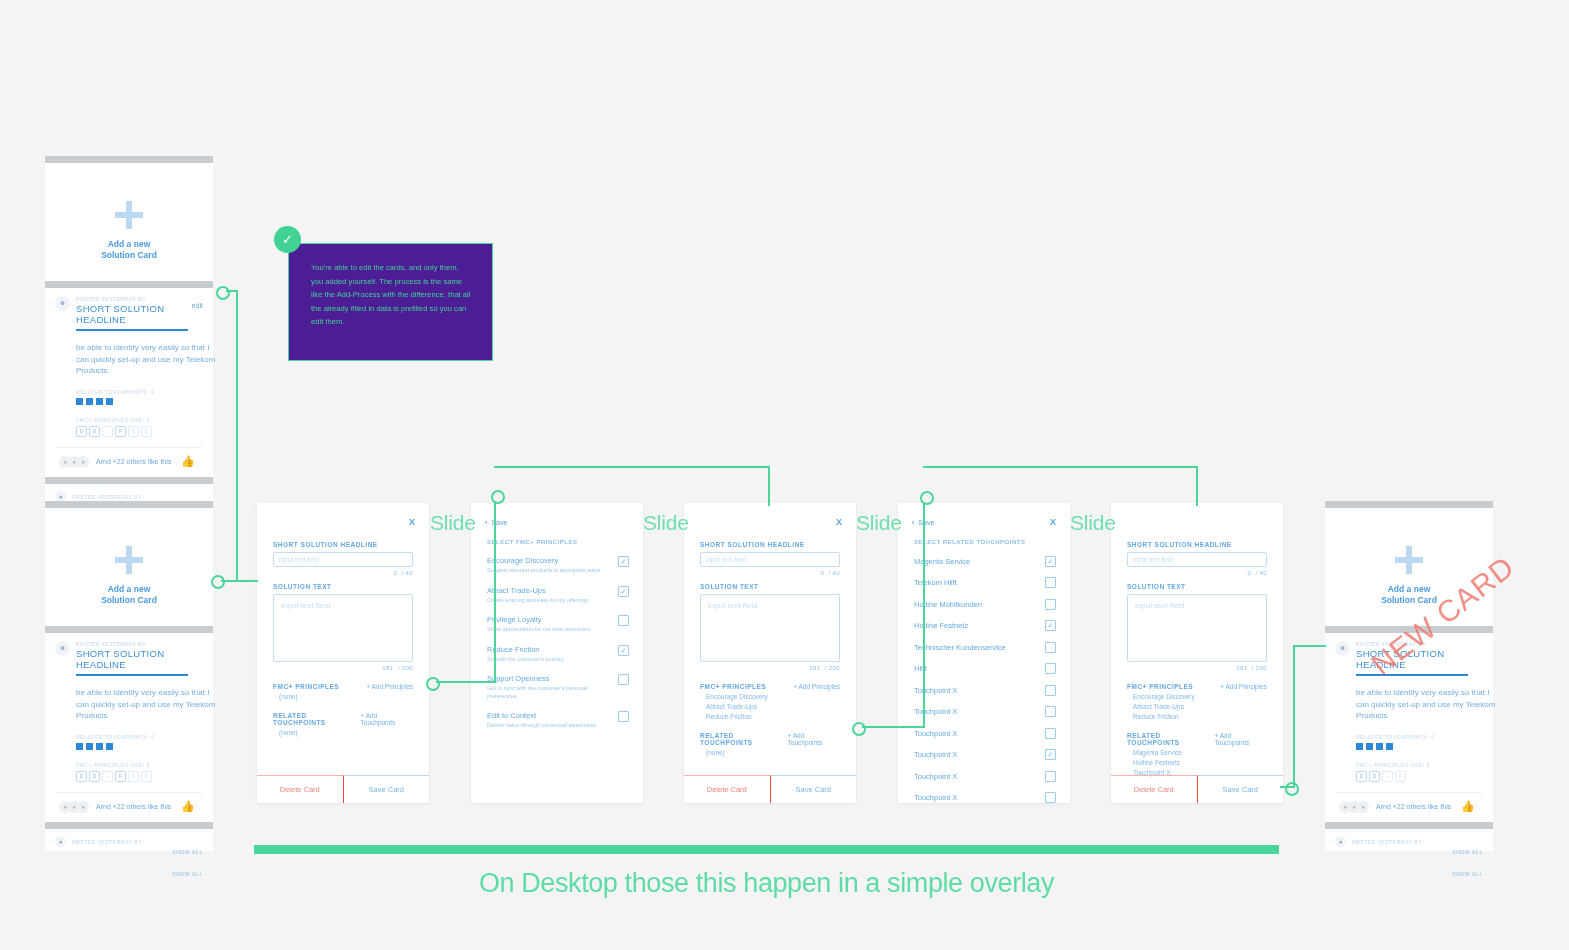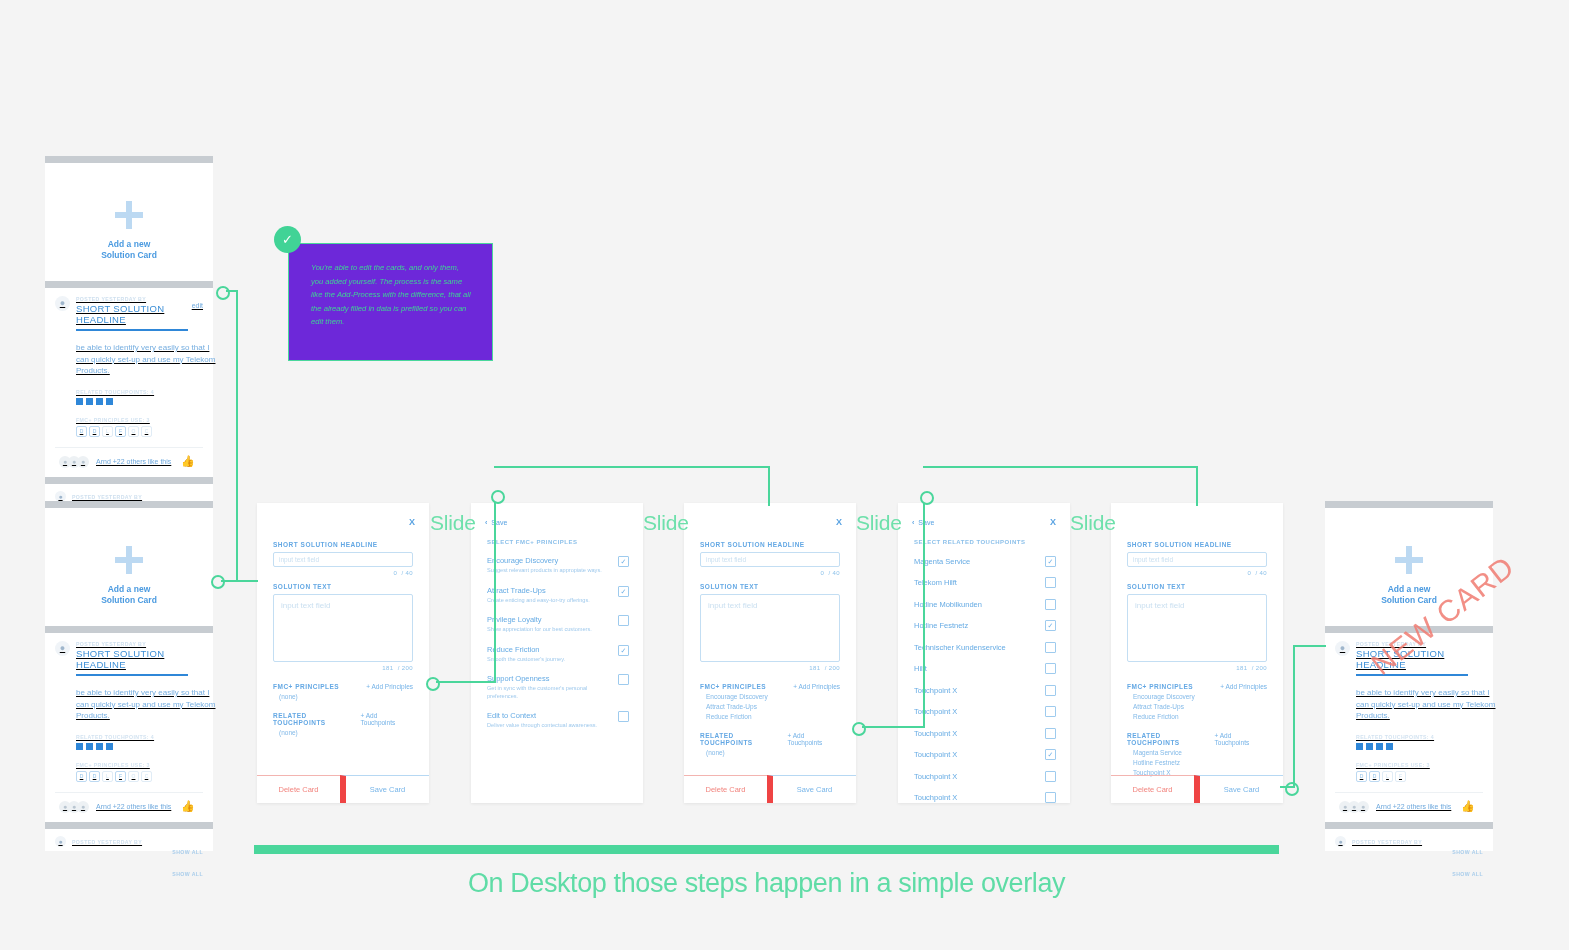--- a/index.html
+++ b/index.html
@@ -12,21 +12,21 @@
     -webkit-font-smoothing:antialiased;
   }
   .abs{position:absolute;}
 
   
   #title-block{left:45px;top:42px;width:600px;}
   #title-line1{font-size:30px;font-weight:bold;color:#4a4a4a;line-height:36px;letter-spacing:-0.3px;}
   #title-line2{font-size:28px;font-weight:normal;color:#8a8a8a;line-height:36px;letter-spacing:-0.2px;}
 
   
-  .col{position:absolute;text-decoration:underline;}
+  .col{position:absolute;}
   .stack-gap{background:#c7ccd1;height:7px;width:100%;}
 
   
   .addcard{background:#ffffff;height:118px;position:relative;}
   .plus{
     position:absolute;left:50%;top:38px;transform:translateX(-50%);
     width:28px;height:28px;
   }
   .plus:before,.plus:after{content:"";position:absolute;background:#bcd9f2;}
   .plus:before{left:0;top:11px;width:28px;height:6px;}
@@ -60,21 +60,21 @@
   .likes-row{display:flex;align-items:center;padding:8px 0 9px 4px;position:relative;}
   .mini-av{width:12px;height:12px;border-radius:50%;background:#edf1f4;margin-right:-3px;
     display:flex;align-items:center;justify-content:center;color:#b9c6d1;font-size:7px;}
   .likes-text{font-size:7px;color:#6fa9dd;margin-left:10px;}
   .thumb{position:absolute;right:8px;color:#78b4e6;font-size:11px;}
   .cut-card{background:#fff;height:18px;display:flex;align-items:center;padding:4px 10px 0 10px;}
 
   
   #callout{
     left:288px;top:243px;width:203px;height:116px;
-    background:#6d28d9;border:1px solid #49d79c;font-style:italic;
+    background:#4c1d95;border:1px solid #49d79c;
   }
   #callout-text{
     font-size:7.6px;color:#3fd394;line-height:13.5px;padding:17px 20px 0 22px;
   }
   #callout-badge{
     position:absolute;left:274px;top:226px;width:27px;height:27px;border-radius:50%;
     background:#41d396;display:flex;align-items:center;justify-content:center;
     color:#fff;font-size:13px;
   }
 
@@ -99,21 +99,21 @@
   .counter{font-size:6px;color:#8ec2ea;text-align:right;margin-top:3px;letter-spacing:0.4px;}
   .sec-row{display:flex;justify-content:space-between;align-items:baseline;margin-top:12px;}
   .sec-title{font-size:6.5px;color:#64a8e4;letter-spacing:0.5px;font-weight:bold;text-transform:uppercase;}
   .sec-action{font-size:6.5px;color:#74b2e7;}
   .sec-item{font-size:6.5px;color:#82b9e8;margin:3px 0 0 6px;}
   .phone-footer{
     position:absolute;left:0;bottom:0;width:100%;height:28px;display:flex;
   }
   .foot-btn{flex:1;display:flex;align-items:center;justify-content:center;font-size:7.5px;}
   .foot-del{color:#f2847e;border-top:1px solid #f3b4b0;}
-  .foot-save{color:#77b5e9;border-top:1px solid #b6d8f3;border-left:6px solid #ef4444;text-align:center;}
+  .foot-save{color:#77b5e9;border-top:1px solid #b6d8f3;border-left:1px solid #ef4444;text-align:center;}
 
   
   .sel-title{font-size:6px;color:#8cc0ea;letter-spacing:0.5px;font-weight:bold;text-transform:uppercase;}
   .sel-item{display:flex;justify-content:space-between;align-items:flex-start;margin-top:11px;}
   .sel-name{font-size:7.5px;color:#66abe4;}
   .sel-desc{font-size:5.6px;color:#9fc9ec;line-height:7.5px;margin-top:2px;width:118px;}
   .cbx{width:9px;height:9px;border:1px solid #9ecbee;border-radius:1px;flex:0 0 auto;
        display:flex;align-items:center;justify-content:center;color:#6fb0e7;font-size:7px;line-height:1;}
   .tp-item{display:flex;justify-content:space-between;align-items:center;margin-top:10.5px;}
 
@@ -577,13 +577,13 @@
 <div class="node" style="left:920px;top:491px;"></div>
 <div class="conn h" style="left:923px;top:466px;width:275px;"></div>
 <div class="conn v" style="left:1196px;top:466px;height:40px;"></div>
 
 <div class="node" style="left:1285px;top:782px;"></div>
 <div class="conn h" style="left:1280px;top:786px;width:14px;"></div>
 <div class="conn v" style="left:1293px;top:645px;height:143px;"></div>
 <div class="conn h" style="left:1293px;top:645px;width:33px;"></div>
 
 <div class="abs" id="green-bar"></div>
-<div class="abs" id="bottom-caption">On Desktop those steps happen in a simple overlay</div>
+<div class="abs" id="bottom-caption">On Desktop those this happen in a simple overlay</div>
 
 </body></html>

